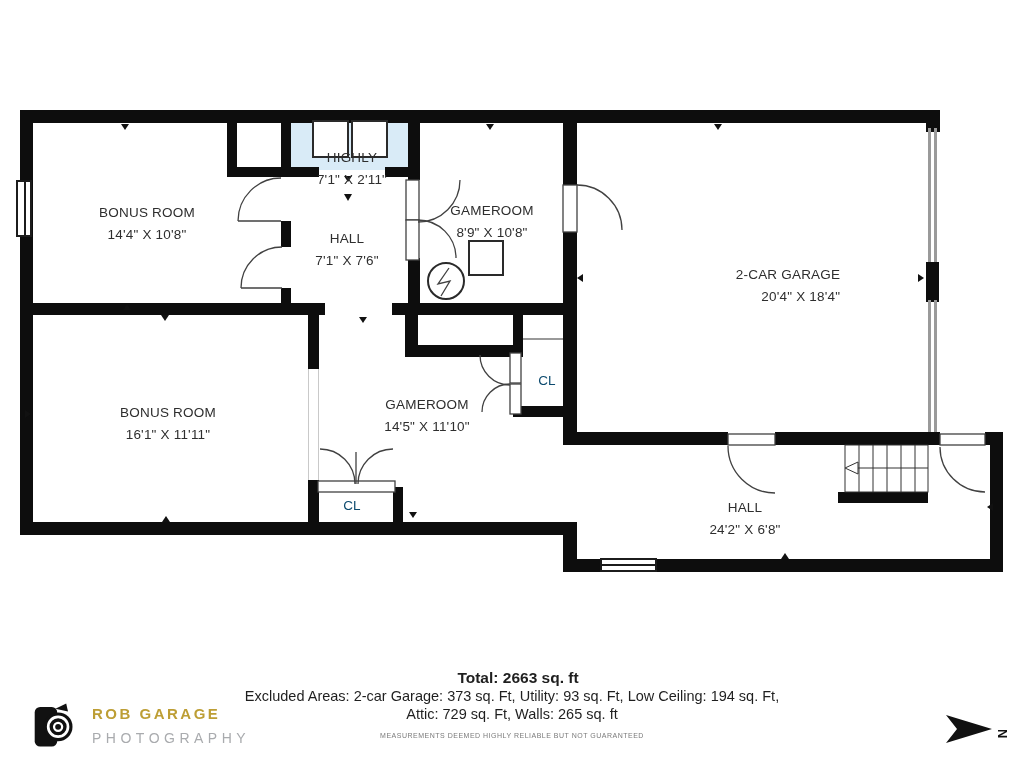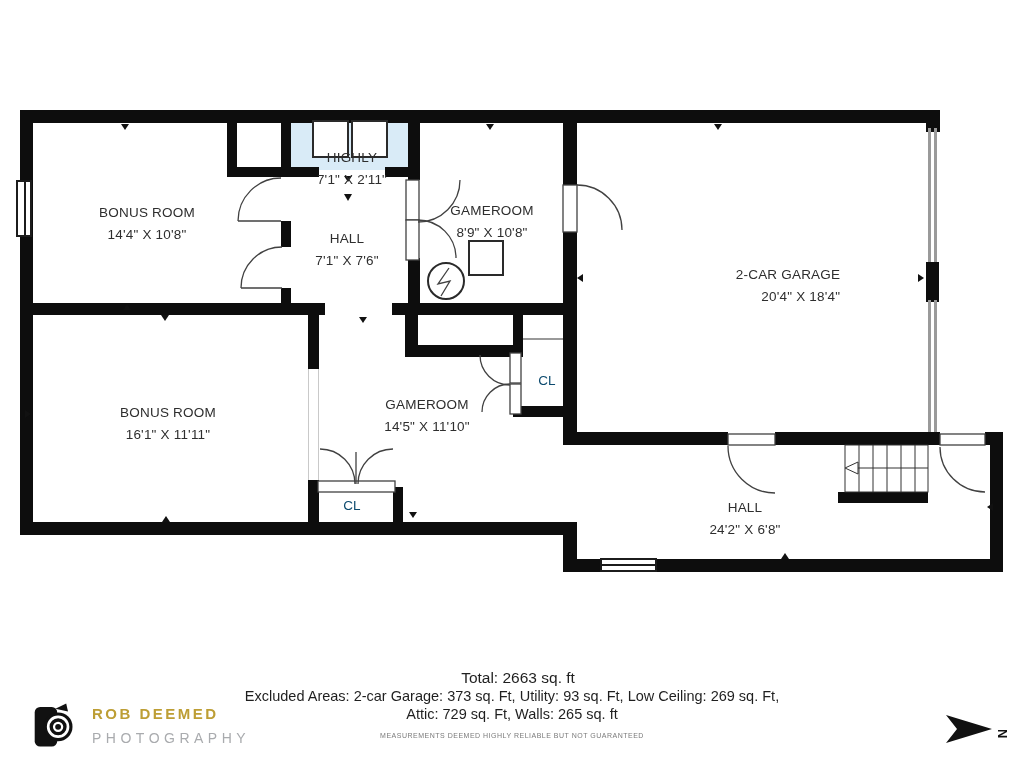--- a/index.html
+++ b/index.html
@@ -11,21 +11,21 @@
   .fill{position:absolute;z-index:1;}
   .gdoor{position:absolute;background:#9a9a9a;z-index:2;}
   .win{position:absolute;background:#fff;border:2px solid #1c1c1c;box-sizing:border-box;z-index:3;}
   .win .mull{position:absolute;background:#1c1c1c;}
   .appl{position:absolute;background:#fff;border:2px solid #2a2a2a;box-sizing:border-box;z-index:3;}
   .room-label{position:absolute;transform:translateX(-50%);text-align:center;white-space:nowrap;
       color:#2e2e2e;font-size:13.5px;line-height:22px;letter-spacing:.2px;z-index:5;}
   .cl-label{position:absolute;transform:translateX(-50%);color:#0c4a6e;font-size:13.5px;z-index:5;}
   #overlay{position:absolute;left:0;top:0;z-index:4;pointer-events:none;}
   #summary{position:absolute;left:0;right:0;text-align:center;color:#1f1f1f;z-index:5;}
-  #summary .total{font-size:15.5px;font-weight:normal;line-height:19px;margin-left:12px;}
+  #summary .total{font-size:15.5px;font-weight:bold;line-height:19px;margin-left:12px;}
   #summary .line{font-size:14.5px;line-height:18px;}
   #summary .disclaimer{margin-top:9px;font-size:7px;letter-spacing:.5px;color:#7a7a7a;}
   #logo{position:absolute;left:32px;top:699px;display:flex;align-items:center;z-index:5;}
   #logo .txt{margin-left:6px;}
   #logo .name{font-size:15px;font-weight:bold;letter-spacing:2.5px;color:var(--gold,#BD9E35);}
   #logo .sub{font-size:14px;letter-spacing:4.5px;color:var(--lgray,#A9ABAE);margin-top:8px;}
   #compass{position:absolute;left:938px;top:703px;z-index:5;}
 </style>
 </head>
 <body>
@@ -215,35 +215,35 @@
   </div>
   <div class="room-label" style="left:745px;top:497px;">
     <span style="display:block">HALL</span>
     <span style="display:block">24'2" X 6'8"</span>
   </div>
   <div class="cl-label" style="left:547px;top:373px;">CL</div>
   <div class="cl-label" style="left:352px;top:498px;">CL</div>
 
   <div id="summary" style="top:668px;">
     <div class="total">Total: 2663 sq. ft</div>
-    <div class="line">Excluded Areas: 2-car Garage: 373 sq. Ft, Utility: 93 sq. Ft, Low Ceiling: 269 sq. Ft,</div>
+    <div class="line">Excluded Areas: 2-car Garage: 373 sq. Ft, Utility: 93 sq. Ft, Low Ceiling: 194 sq. Ft,</div>
     <div class="line">Attic: 729 sq. Ft, Walls: 265 sq. ft</div>
     <div class="disclaimer">MEASUREMENTS DEEMED HIGHLY RELIABLE BUT NOT GUARANTEED</div>
   </div>
 
   <div id="logo">
     <svg width="54" height="52" viewBox="0 0 60 56">
       <polygon points="26,10 38,4 40,13" fill="#111"></polygon>
       <rect x="3" y="8" width="25" height="44" rx="6" fill="#111"></rect>
       <circle cx="29" cy="30" r="16" fill="#111"></circle>
       <circle cx="29" cy="30" r="11" fill="none" stroke="#fff" stroke-width="3"></circle>
       <circle cx="29" cy="30" r="4.5" fill="none" stroke="#fff" stroke-width="2.5"></circle>
     </svg>
     <div class="txt">
-      <div class="name">ROB DEEMED</div>
+      <div class="name">ROB GARAGE</div>
       <div class="sub">PHOTOGRAPHY</div>
     </div>
   </div>
 
   <svg id="compass" width="80" height="52" viewBox="0 0 80 52">
     <polygon points="8,12 54,26 8,40 19,26" fill="#111"></polygon>
     <text x="64" y="30" font-size="13" font-weight="bold" fill="#111" font-family="Liberation Sans, sans-serif" transform="rotate(90 64 26)">N</text>
   </svg>
 
 </div>

